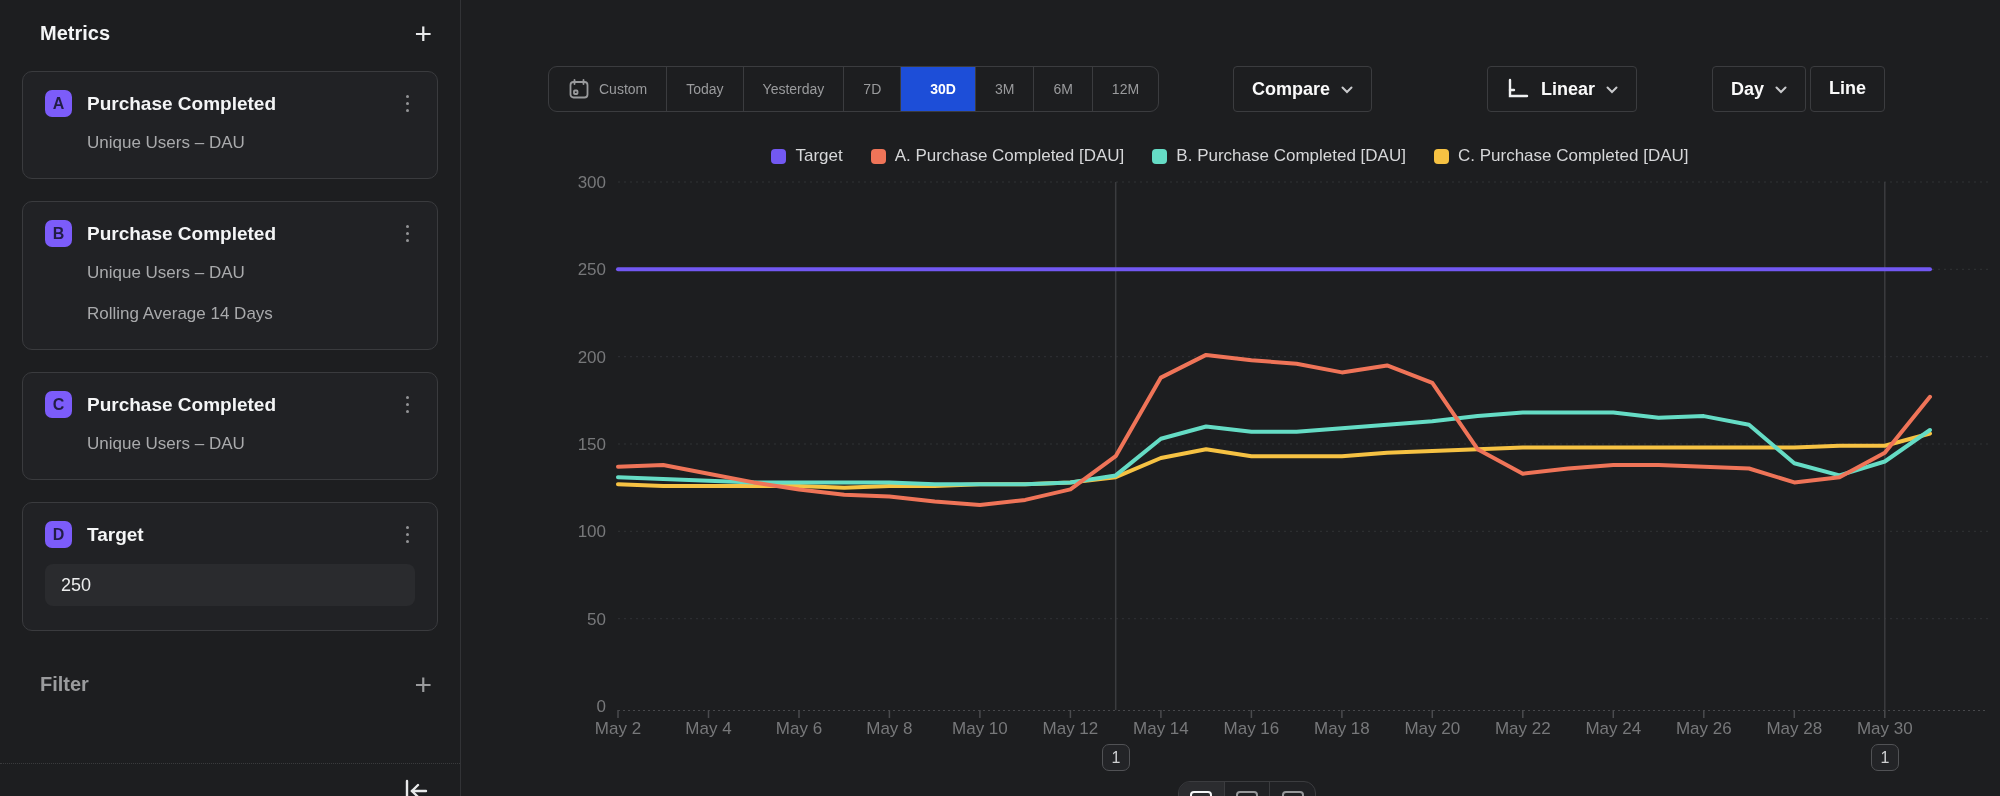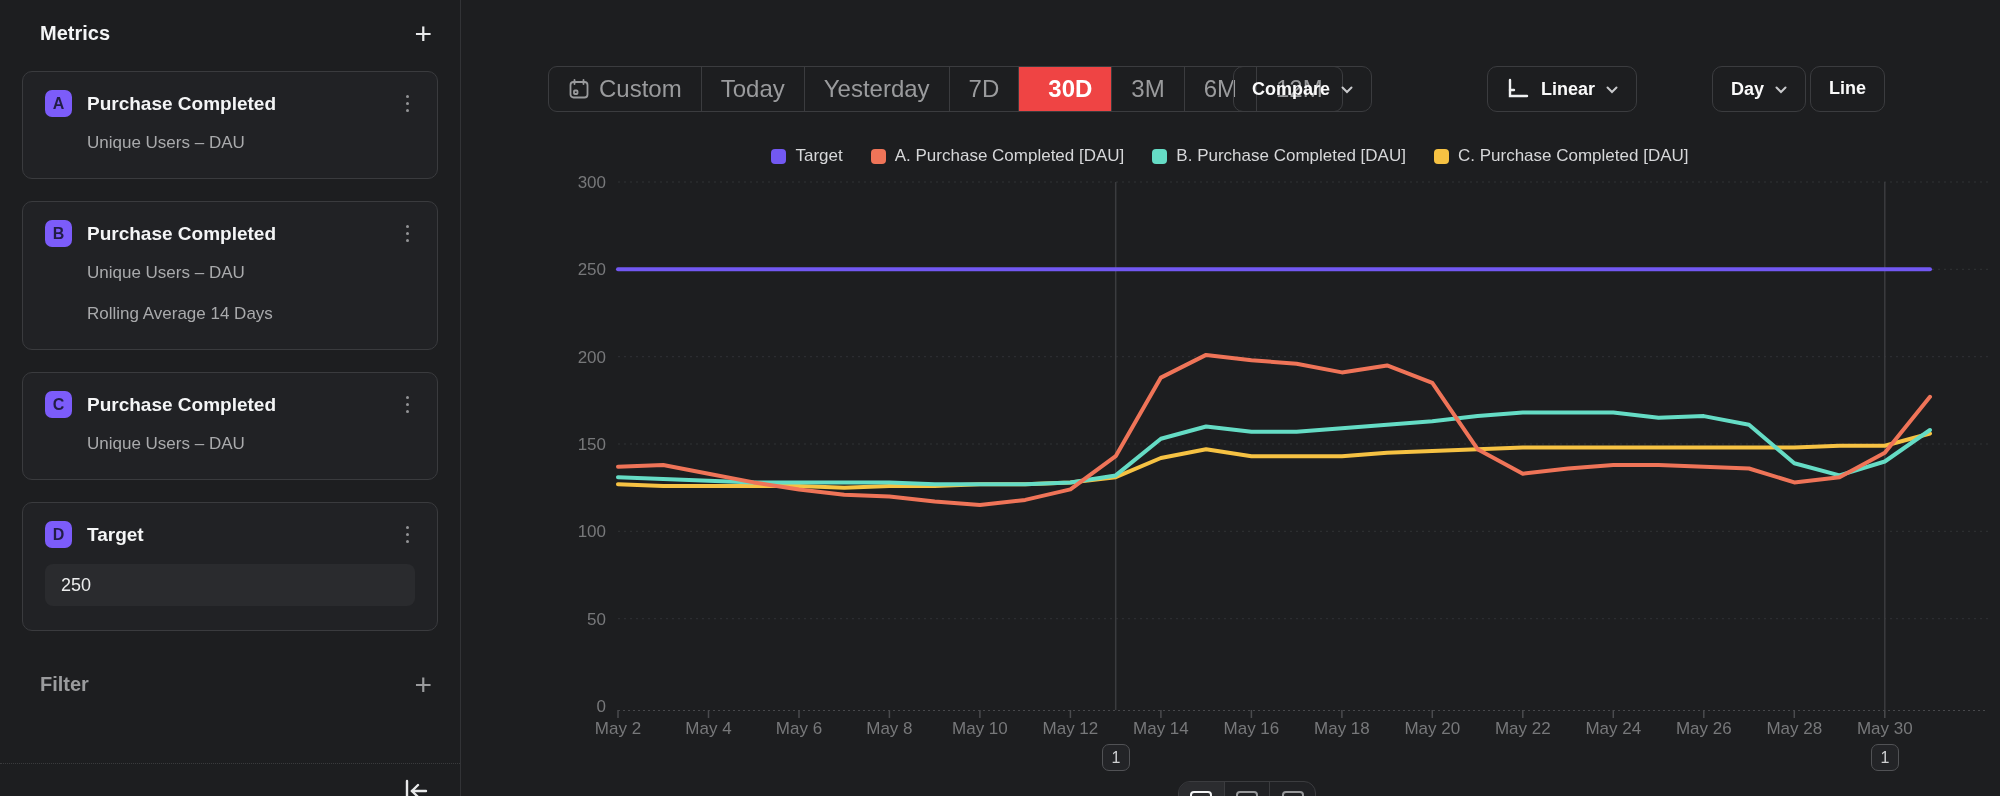--- a/index.html
+++ b/index.html
@@ -28,26 +28,26 @@
 
   .filter-head { margin-top:42px; }
   .filter-head .title { color:#9a9b9d; }
   .bottom-divider { position:absolute; left:0; top:763px; width:460px; border-top:1px dotted #3a3b3d; }
   .collapse-btn { position:absolute; left:402px; top:779px; cursor:pointer; }
 
   
   .toolbar { position:absolute; left:461px; top:0; width:1539px; height:130px; }
   .seg-control { position:absolute; left:87px; top:66px; height:46px; display:flex; align-items:stretch;
     border:1px solid #3b3c3f; border-radius:9px; overflow:hidden; }
-  .seg { display:flex; align-items:center; gap:9px; padding:0 19px; font-size:24px; color:#9a9b9d;
+  .seg { display:flex; align-items:center; gap:9px; padding:0 19px; font-size:14px; color:#9a9b9d;
     border-right:1px solid #3b3c3f; cursor:pointer; white-space:nowrap;text-align:center; }
   .seg:last-child { border-right:none; }
-  .seg.selected { background:#ef4444; color:#ffffff; font-weight:700;padding-left:29px; }
+  .seg.selected { background:#1d4ed8; color:#ffffff; font-weight:700;padding-left:29px; }
   .btn { position:absolute; top:66px; height:46px; display:flex; align-items:center; gap:11px;
-    border:1px solid #3b3c3f; border-radius:10px; padding:0 18px; font-size:18px; font-weight:700;
+    border:1px solid #3b3c3f; border-radius:4px; padding:0 18px; font-size:18px; font-weight:700;
     color:#fafafa; cursor:pointer; background:transparent; white-space:nowrap; }
   .chev { display:inline-block; margin-top:1px; }
 
   
   .legend { position:absolute; left:460px; top:146px; width:1540px; display:flex; justify-content:center;
     align-items:center; gap:28px; font-size:17px; color:#d6d7d9; }
   .legend .item { display:flex; align-items:center; gap:9px; cursor:pointer; }
   .legend .swatch { width:15px; height:15px; border-radius:4px; }
   .chart-canvas { position:absolute; left:0; top:0; width:2000px; height:796px; pointer-events:none; }
   .ann-badge { position:absolute; top:744px; width:28px; height:27px; border:1px solid #515255; border-radius:7px;

